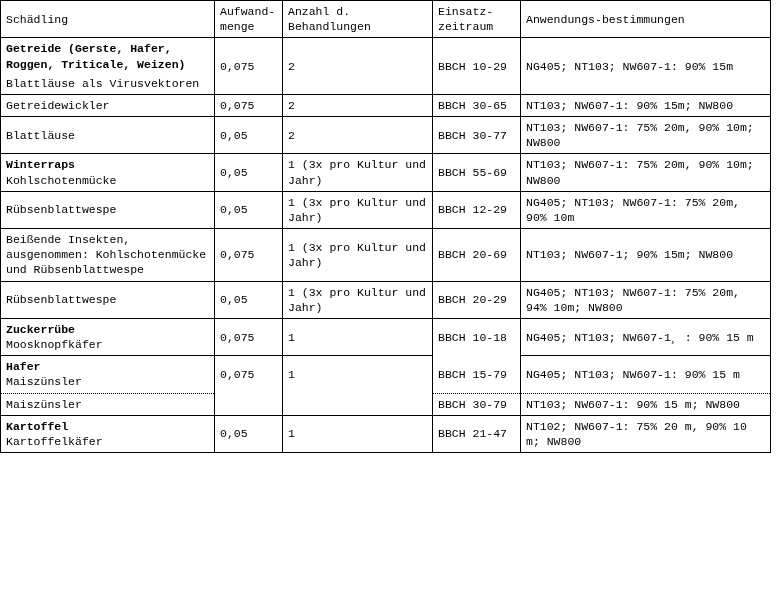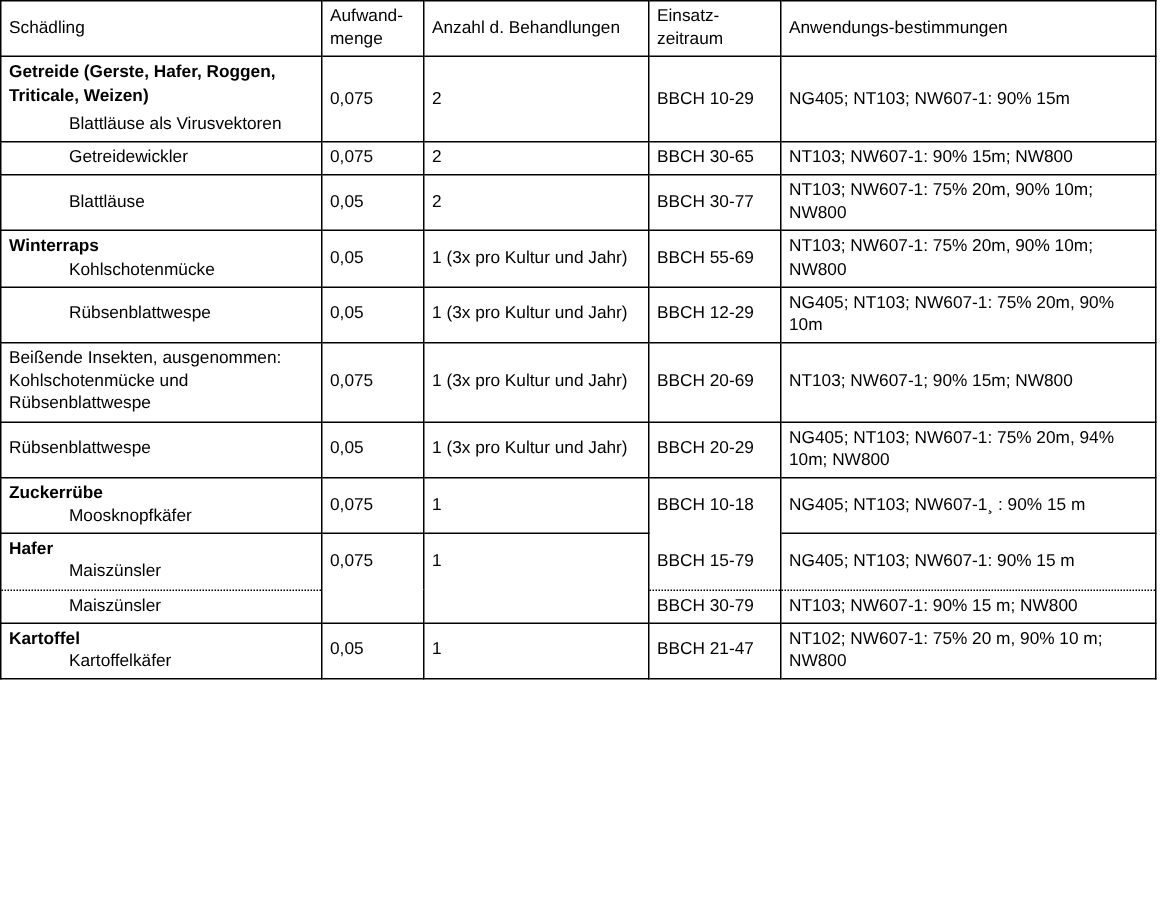--- a/index.html
+++ b/index.html
@@ -12,20 +12,21 @@
     height: 608px;
     font-family: "Liberation Sans", sans-serif;
     color: #000000;
     overflow: hidden;
   }
   table.pest-table {
     border-collapse: collapse;
     table-layout: fixed;
     width: 669px;
     font-size: 11.5px;
+    font-family: Liberation Mono, monospace;
   }
   table.pest-table td,
   table.pest-table th {
     border: 1px solid #000000;
     vertical-align: middle;
     padding: 3px 5px;
     line-height: 1.32;
     font-weight: normal;
     text-align: left;
   }
@@ -37,21 +38,21 @@
   }
   .col-pest   { width: 214px; }
   .col-amount { width: 68px;  text-align: center; }
   .col-treat  { width: 150px; text-align: center; }
   .col-period { width: 88px;  text-align: center; }
   .col-rules  { width: 250px; }
   td.c-amount, td.c-treat, td.c-period { text-align: center; }
   td.c-rules  { text-align: left; vertical-align: middle; }
   td.c-pest   { text-align: left; }
   .group-head { font-weight: bold; display: block; }
-  .sub { display: block; margin-left: 40px; }
+  .sub { display: block; }
   .spacer-line { display: block; height: 4px; }
   .nb-top    { border-top: none !important; }
   .nb-bottom { border-bottom: none !important; margin-top: 25px; }
   .dotted-bottom { border-bottom: 1px dotted #000000 !important; }
   .dotted-top    { border-top: 1px dotted #000000 !important; }
   .vmid { vertical-align: middle; }
   .vtop { vertical-align: top; }
 </style>
 </head>
 <body>

